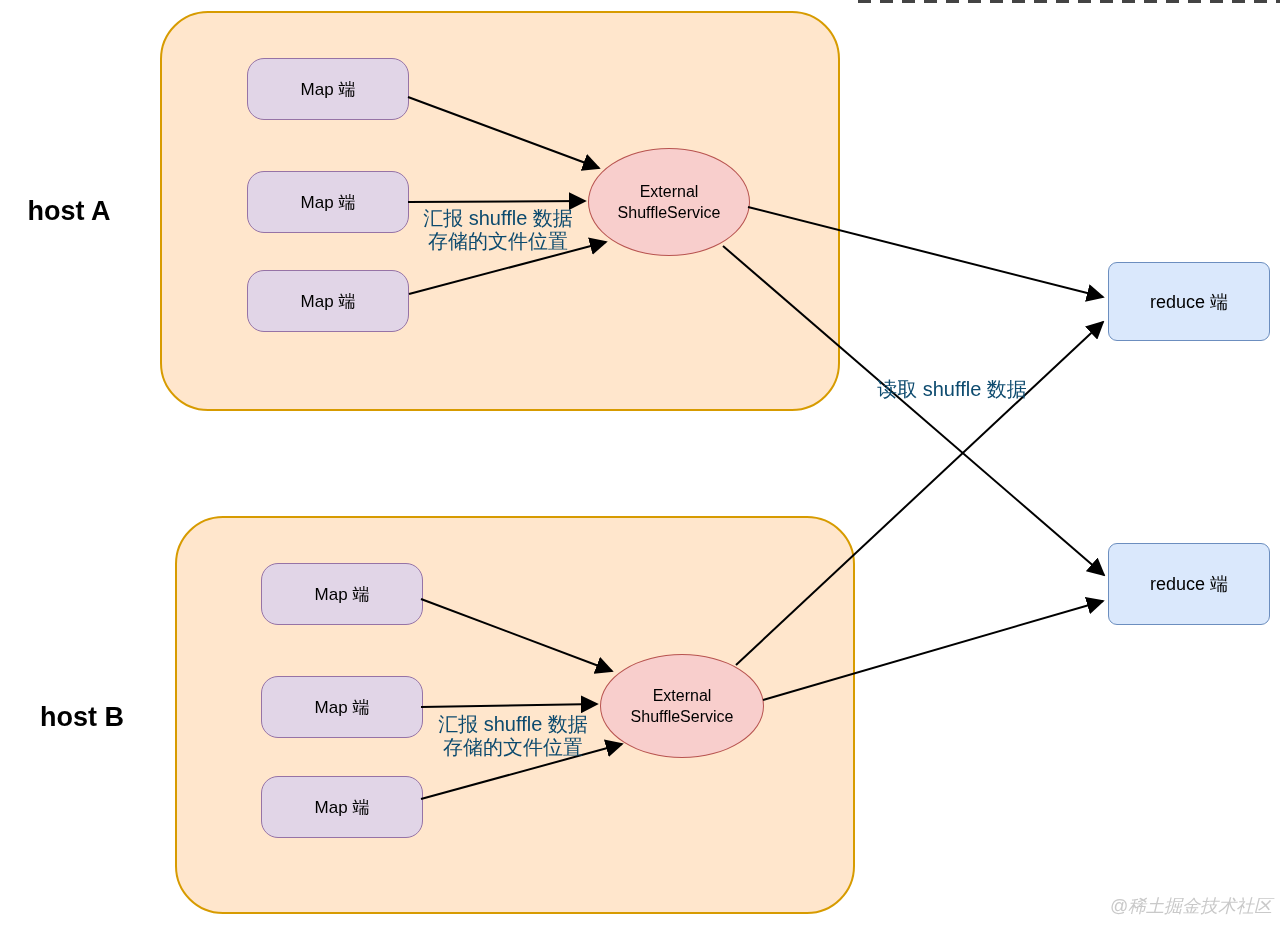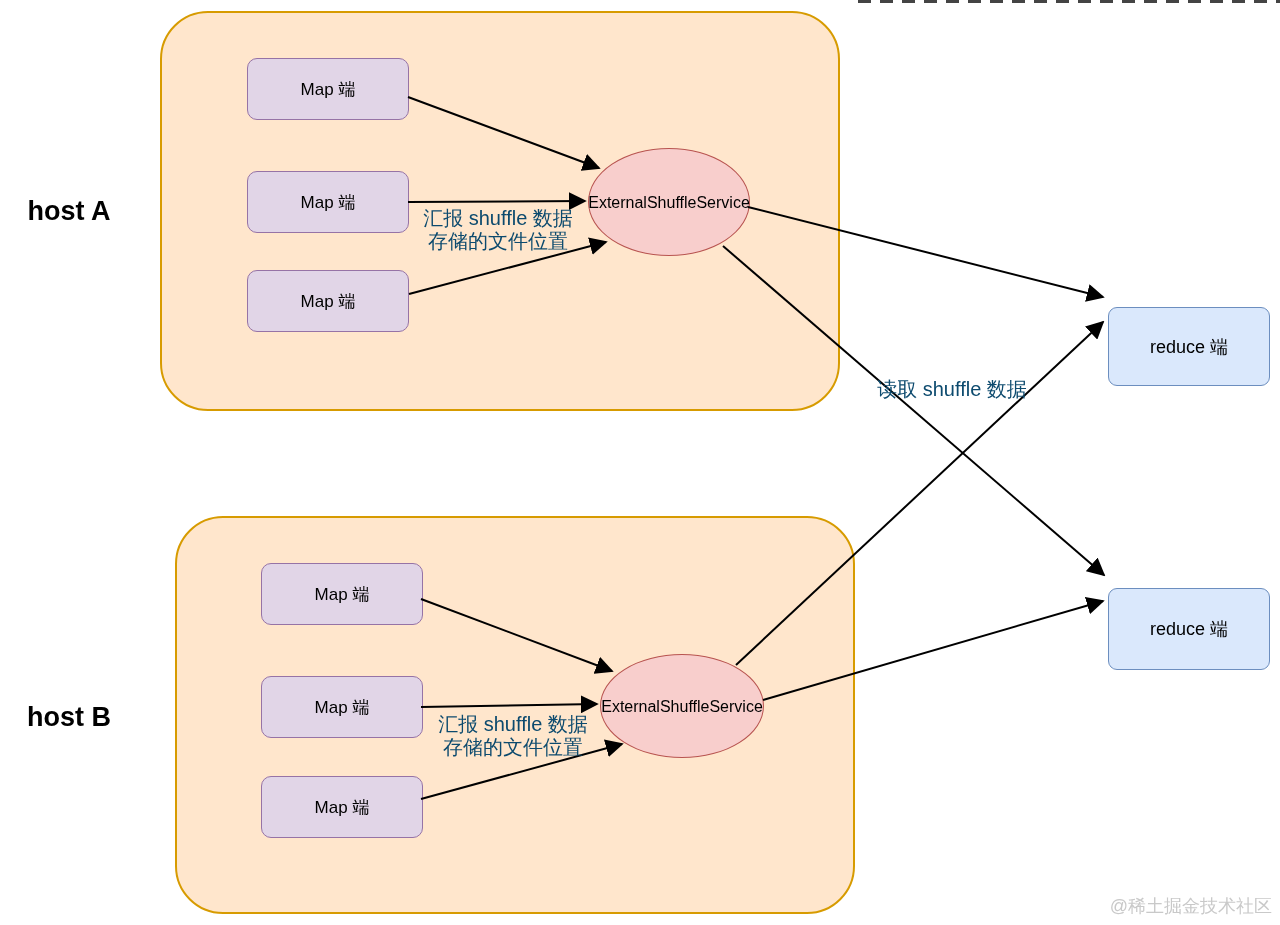--- a/index.html
+++ b/index.html
@@ -13,62 +13,62 @@
     border-radius:48px;z-index:1;
   }
   #hostA-box{left:160px;top:11px;width:676px;height:396px;}
   #hostB-box{left:175px;top:516px;width:676px;height:394px;}
   
   .host-label{
     position:absolute;font-size:27px;font-weight:bold;color:#000;
     width:110px;text-align:center;z-index:4;
   }
   #hostA-label{left:14px;top:196px;}
-  #hostB-label{left:14px;top:702px;}
+  #hostB-label{left:14px;top:702px;text-align:right;}
   
   .map-node{
     position:absolute;width:160px;height:60px;background:#e1d5e7;
-    border:1.5px solid #9673a6;border-radius:10px;display:flex;
+    border:1.5px solid #9673a6;border-radius:17px;display:flex;
     align-items:center;justify-content:center;font-size:17px;color:#000;z-index:2;
   }
   #mapA1{left:247px;top:58px;}
   #mapA2{left:247px;top:171px;}
   #mapA3{left:247px;top:270px;}
   #mapB1{left:261px;top:563px;}
   #mapB2{left:261px;top:676px;}
   #mapB3{left:261px;top:776px;}
   
   .service-node{
     position:absolute;background:#f8cecc;border:1.5px solid #b85450;
-    border-radius:50%;display:flex;align-items:center;
+    border-radius:50%;display:flex;flex-direction:column;align-items:center;
     justify-content:center;font-size:16px;line-height:21px;color:#000;
     text-align:center;z-index:2;
   }
   #serviceA{left:588px;top:148px;width:160px;height:106px;}
   #serviceB{left:600px;top:654px;width:162px;height:102px;}
   
   .reduce-node{
     position:absolute;width:160px;background:#dae8fc;border:1.5px solid #6c8ebf;
     border-radius:9px;display:flex;align-items:center;justify-content:center;
-    font-size:18px;color:#000;z-index:2;margin-top:45px;
+    font-size:18px;color:#000;z-index:2;
   }
   #reduce1{left:1108px;top:262px;height:77px;}
   #reduce2{left:1108px;top:543px;height:80px;}
   
   .note{
     position:absolute;font-size:20px;line-height:23px;color:#0c4a6e;
     text-align:center;width:180px;z-index:4;
   }
   #noteA{left:408px;top:207px;}
   #noteB{left:423px;top:713px;}
   #read-note{left:862px;top:349px;margin-top:29px;}
   
   .watermark{
     position:absolute;left:1000px;top:894px;width:276px;text-align:right;
-    font-size:18px;color:#c9c9c9;z-index:4;padding-right:4px;box-sizing:border-box;
+    font-size:18px;color:#c9c9c9;z-index:4;padding-right:4px;box-sizing:border-box;font-style:italic;
   }
   
   .arrow-layer{
     position:absolute;left:0;top:0;width:1280px;height:925px;z-index:3;
     pointer-events:none;
   }
   .edge{stroke:#000;stroke-width:2;fill:none;}
   .dashed-top{stroke:#444;stroke-width:3;stroke-dasharray:13 9;fill:none;}
 </style>
 </head>

